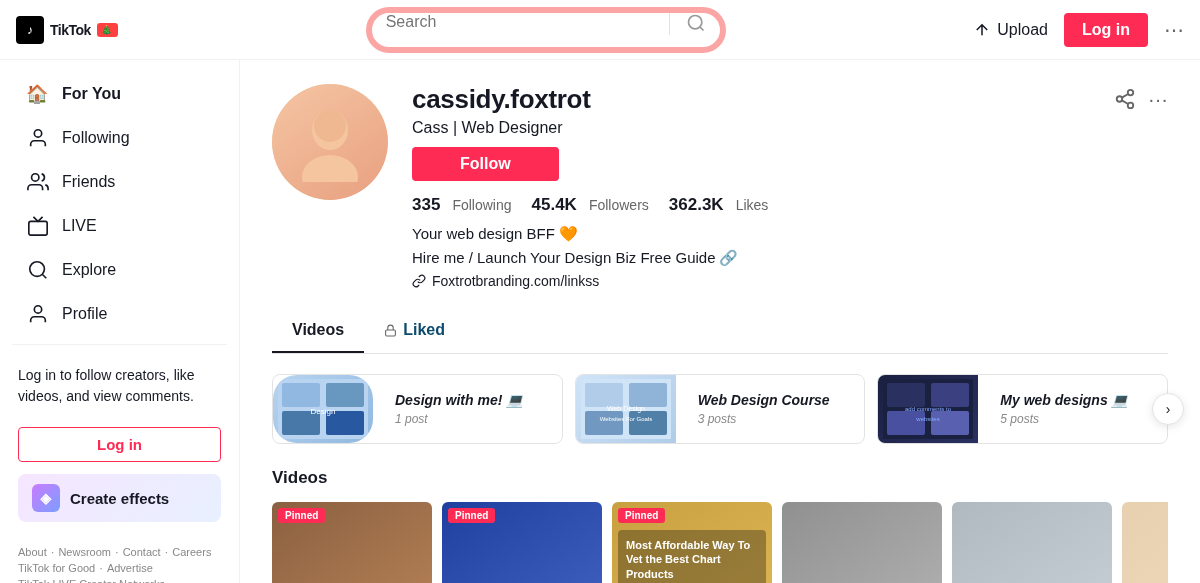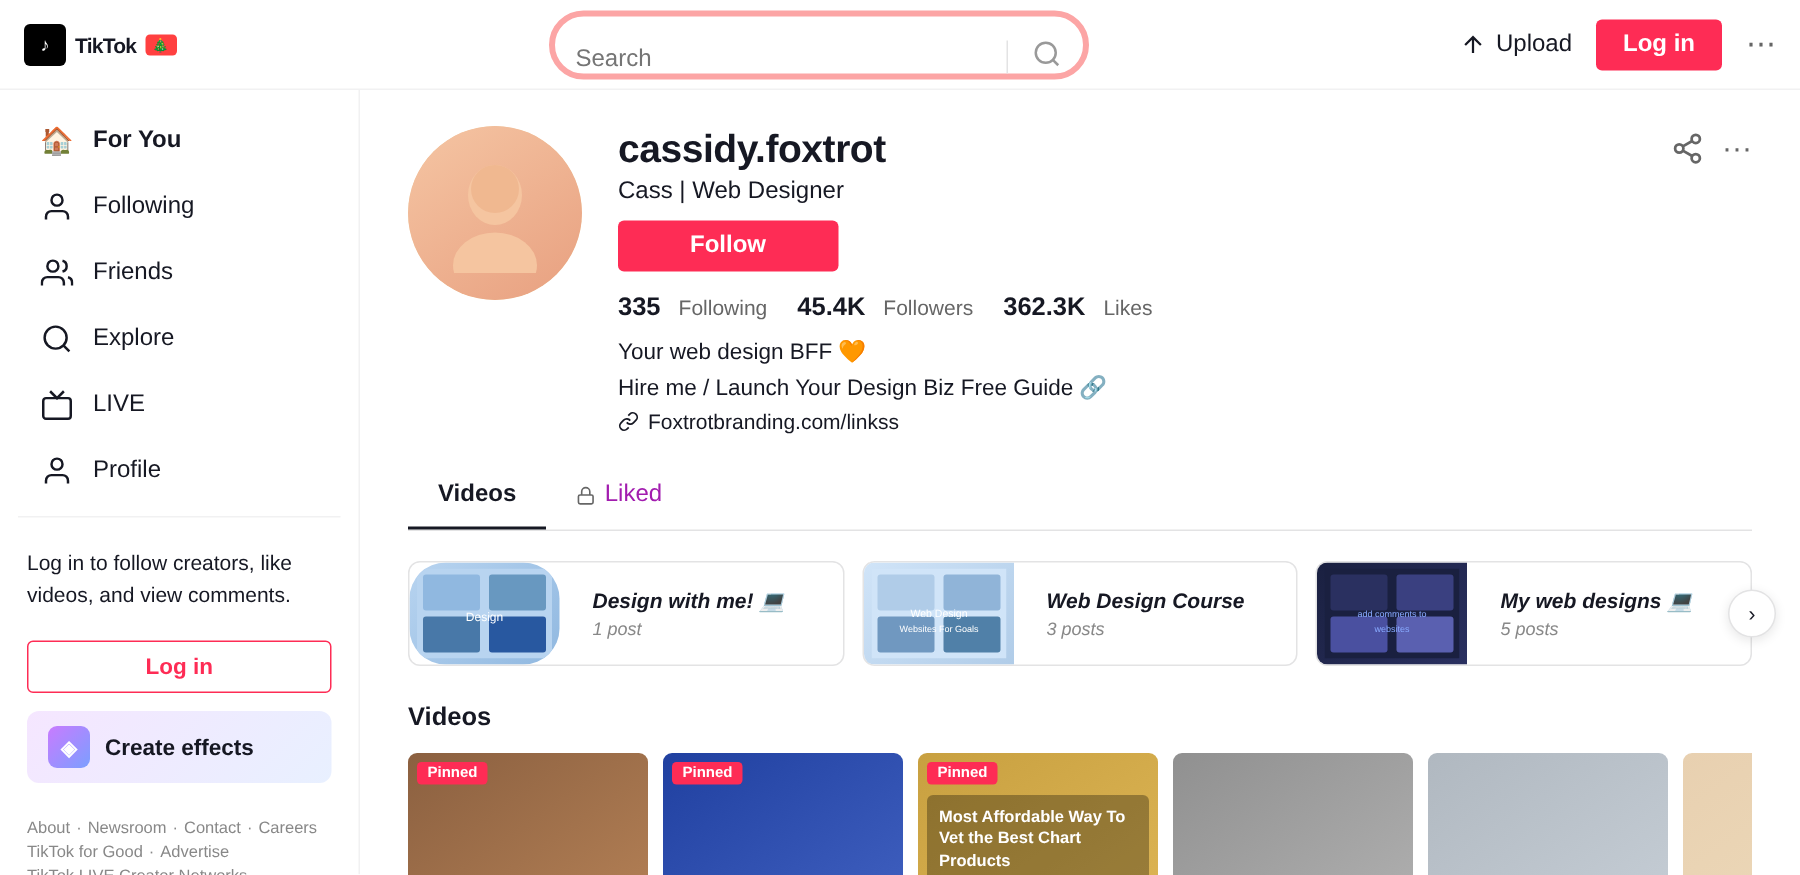--- a/index.html
+++ b/index.html
@@ -5,21 +5,21 @@
     * { margin: 0; padding: 0; box-sizing: border-box; }
     body { font-family: -apple-system, BlinkMacSystemFont, 'Segoe UI', sans-serif; background: #fff; width: 1200px; height: 583px; overflow: hidden; font-size: 14px; color: #161823; }
 
     
     .header { display: flex; align-items: center; justify-content: space-between; padding: 0 16px; height: 60px; border-bottom: 1px solid #f1f1f2; position: fixed; top: 0; left: 0; right: 0; background: #fff; z-index: 100; }
     .header-left { display: flex; align-items: center; gap: 12px; }
     .logo { display: flex; align-items: center; gap: 6px; font-weight: 700; font-size: 20px; }
     .logo-icon { width: 28px; height: 28px; background: #000; border-radius: 4px; display: flex; align-items: center; justify-content: center; color: #fff; font-size: 12px; font-weight: 900; }
     .logo-text { font-size: 14px; font-weight: 900; letter-spacing: -0.5px; }
     .logo-badge { background: #ff4040; color: #fff; font-size: 9px; padding: 2px 5px; border-radius: 3px; font-weight: 700; }
-    .search-bar { display: flex; align-items: flex-end; border: 4px solid #fca5a5; border-radius: 100px; padding: 0 14px; height: 46px; width: 360px; gap: 16px; }
+    .search-bar { display: flex; align-items: flex-start; border: 6px solid #fca5a5; border-radius: 100px; padding: 0 14px; height: 46px; width: 360px; gap: 16px; }
     .search-input { border: none; outline: none; flex: 1; font-size: 16px; color: #161823; background: transparent; }
     .search-divider { width: 1px; height: 22px; background: #e3e3e4; }
     .search-icon-btn { color: #999; cursor: pointer; }
     .header-right { display: flex; align-items: center; gap: 16px; }
     .upload-btn { display: flex; align-items: center; gap: 6px; font-size: 16px; color: #161823; cursor: pointer; font-weight: 500; }
     .login-btn { background: #fe2c55; color: #fff; border: none; border-radius: 4px; padding: 8px 18px; font-size: 16px; font-weight: 600; cursor: pointer; }
     .more-icon { color: #666; cursor: pointer; font-size: 20px; }
 
     
     .layout { display: flex; margin-top: 60px; height: 523px; }
@@ -52,21 +52,21 @@
     .profile-stats { display: flex; gap: 20px; margin-bottom: 10px; }
     .stat-item { display: flex; gap: 12px; align-items: baseline; }
     .stat-num { font-weight: 700; font-size: 17px; }
     .stat-label { font-size: 14px; color: #666; }
     .profile-bio { font-size: 15px; color: #161823; margin-bottom: 6px; }
     .profile-link { display: flex; align-items: center; gap: 6px; font-size: 14px; color: #161823; cursor: pointer; }
     .share-icon, .more-dots { color: #666; cursor: pointer; font-size: 20px; }
 
     
     .tabs { display: flex; gap: 0; border-bottom: 1px solid #e3e3e4; margin-bottom: 20px; }
-    .tab { padding: 12px 20px; font-size: 16px; font-weight: 400; cursor: pointer; color: #a21caf; border-bottom: 2px solid transparent; }
+    .tab { padding: 12px 20px; font-size: 16px; font-weight: 700; cursor: pointer; color: #0c4a6e; border-bottom: 2px solid transparent; }
     .tab.active { color: #161823; font-weight: 700; border-bottom: 2px solid #161823; }
     .tab-locked { display: flex; align-items: center; gap: 6px; }
 
     
     .section-title { font-size: 17px; font-weight: 700; margin-bottom: 14px; }
     .playlists-row { display: flex; gap: 12px; margin-bottom: 24px; position: relative; }
     .playlist-card { flex: 1; border: 1px solid #e3e3e4; border-radius: 8px; overflow: hidden; display: flex; align-items: center; gap: 0; cursor: pointer; min-width: 0; }
     .playlist-thumb { width: 100px; height: 68px; background: #c0d8f0; flex-shrink: 0; overflow: hidden; display: flex; align-items: center; justify-content: center; }
     .playlist-thumb.blue { background: linear-gradient(135deg, #b8d4f0, #90b8e0); border-radius: 24px; }
     .playlist-thumb.dark { background: linear-gradient(135deg, #1a2040, #2a3060); }
@@ -150,34 +150,34 @@
             <circle cx="9" cy="7" r="4"></circle>
             <path d="M23 21v-2a4 4 0 0 0-3-3.87"></path>
             <path d="M16 3.13a4 4 0 0 1 0 7.75"></path>
           </svg>
       </span>
       <span>Friends</span>
     </div>
     <div class="sidebar-item">
       <span class="sidebar-icon">
         <svg width="22" height="22" viewBox="0 0 24 24" fill="none" stroke="currentColor" stroke-width="1.8">
+            <rect x="2" y="7" width="20" height="15" rx="2"></rect>
+            <polyline points="17 2 12 7 7 2"></polyline>
+          </svg>
+      </span>
+      <span>LIVE</span>
+    </div>
+    <div class="sidebar-item">
+      <span class="sidebar-icon">
+        <svg width="22" height="22" viewBox="0 0 24 24" fill="none" stroke="currentColor" stroke-width="1.8">
             <circle cx="11" cy="11" r="8"></circle>
             <path d="m21 21-4.35-4.35"></path>
           </svg>
       </span>
       <span>Explore</span>
-    </div>
-    <div class="sidebar-item">
-      <span class="sidebar-icon">
-        <svg width="22" height="22" viewBox="0 0 24 24" fill="none" stroke="currentColor" stroke-width="1.8">
-            <rect x="2" y="7" width="20" height="15" rx="2"></rect>
-            <polyline points="17 2 12 7 7 2"></polyline>
-          </svg>
-      </span>
-      <span>LIVE</span>
     </div>
     <div class="sidebar-item">
       <span class="sidebar-icon">
         <svg width="22" height="22" viewBox="0 0 24 24" fill="none" stroke="currentColor" stroke-width="1.8">
             <path d="M20 21v-2a4 4 0 0 0-4-4H8a4 4 0 0 0-4 4v2"></path>
             <circle cx="12" cy="7" r="4"></circle>
           </svg>
       </span>
       <span>Profile</span>
     </div>

